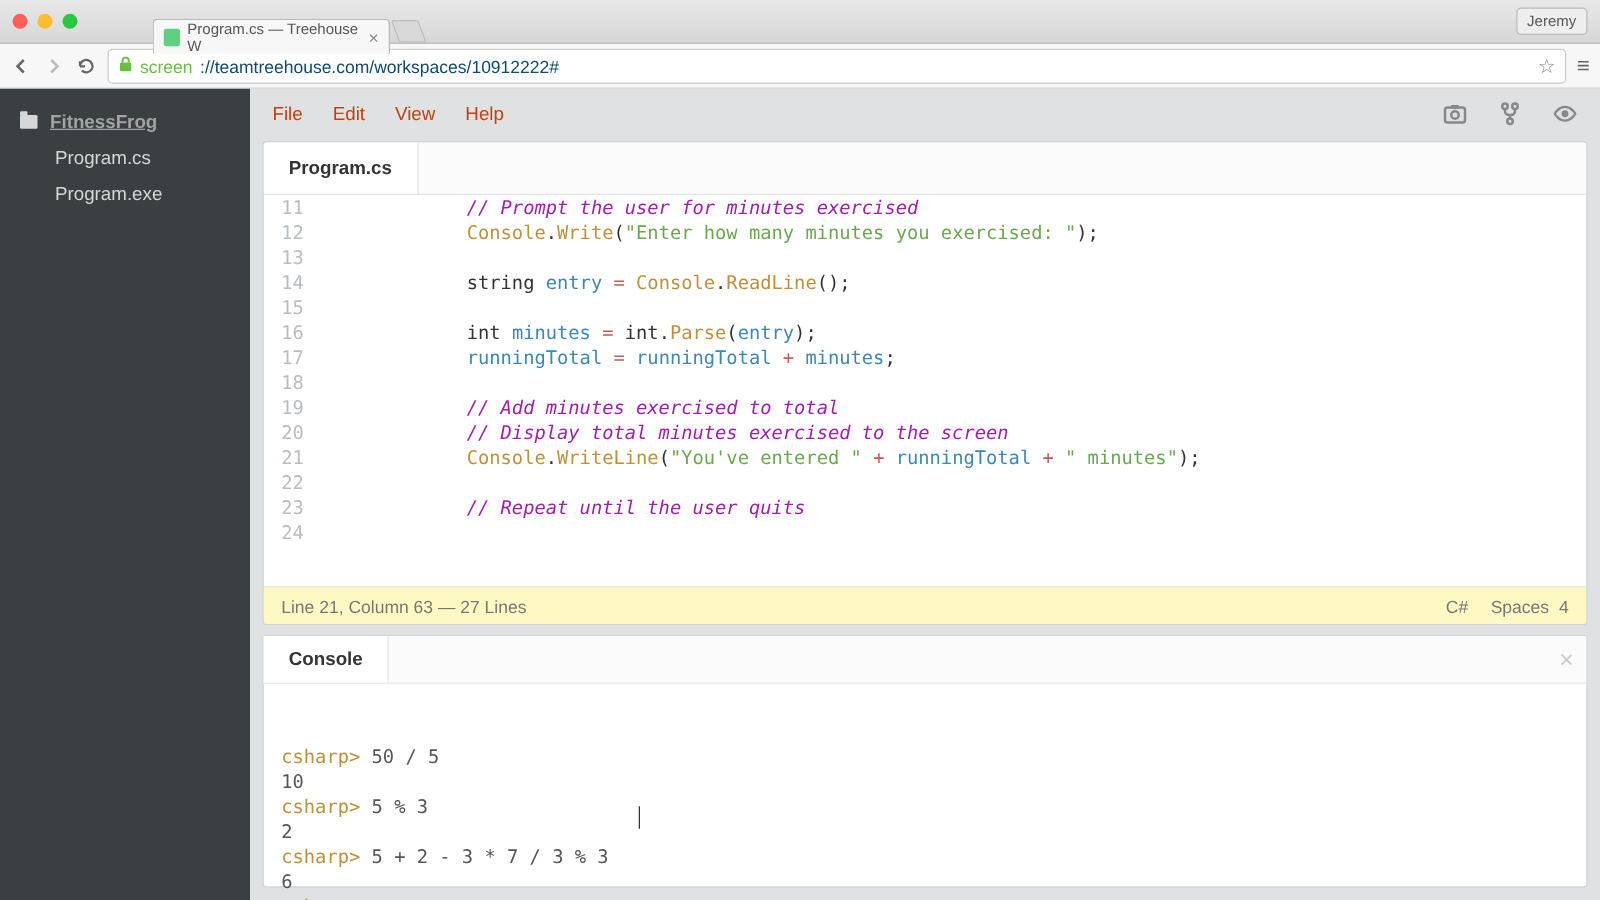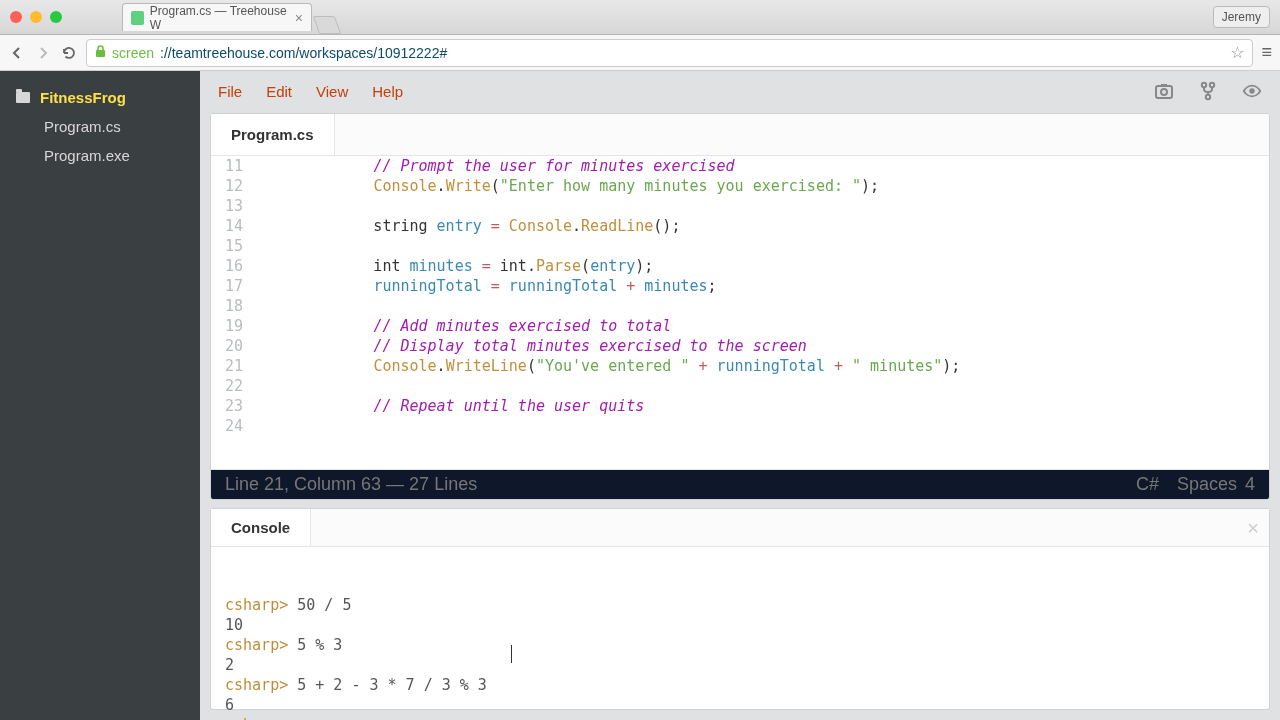--- a/index.html
+++ b/index.html
@@ -34,21 +34,21 @@
     border-bottom: none;
     border-radius: 4px 4px 0 0;
     height: 28px;
     padding: 0 8px;
     display: flex;
     align-items: center;
     font-size: 12px;
     color: #555;
     gap: 6px;
     position: relative;
-    top: 0;
+    top: 12px;
     width: 190px;
   }
   .tab .favicon {
     width: 14px; height: 14px; background: #5fcf80; border-radius: 2px;
   }
   .tab .close { color: #888; font-size: 14px; margin-left: auto; }
   .new-tab {
     margin-left: 4px;
     width: 22px; height: 18px;
     background: #d9d9d9;
@@ -108,21 +108,21 @@
     display: flex;
     background: #dfe1e3;
   }
   .sidebar {
     width: 200px;
     background: #3a3f41;
     color: #d9d9d9;
     padding-top: 12px;
     font-size: 15px;
   }
-  .sb-folder { display:flex; align-items:center; gap:10px; padding: 6px 16px; font-weight: 600; color: #fde047; }
+  .sb-folder { display:flex; align-items:center; gap:10px; padding: 6px 16px; font-weight: 600; color: #a3a3a3; text-decoration: underline; }
   .sb-file { padding: 6px 16px 6px 44px; color: #d7d7d7; }
   .folder-ico { width:14px; height:11px; background:#d7d7d7; border-radius:1px; position:relative; }
   .folder-ico:before { content:""; position:absolute; top:-3px; left:0; width:6px; height:3px; background:#d7d7d7; border-radius:1px 1px 0 0; }
 
   .workspace {
     flex: 1;
     display: flex;
     flex-direction: column;
     padding: 6px 10px 10px 10px;
     gap: 8px;
@@ -183,26 +183,26 @@
   .c-comment { color: #a21caf; font-style: italic; }
   .c-type    { color: #c08f3b; }
   .c-method  { color: #c08f3b; }
   .c-var     { color: #3b88b5; }
   .c-string  { color: #6aa84f; }
   .c-punct   { color: #333; }
   .c-op      { color: #c15b5b; }
 
   .status-bar {
     height: 30px;
-    background: #0f172a;
+    background: #fef9c3;
     border-top: 1px solid #e3e5e7;
     display: flex;
     align-items: center;
     padding: 0 14px;
-    font-size: 18px;
+    font-size: 14px;
     color: #777;
   }
   .status-bar .spacer { flex:1; }
 
   .console-panel {
     background: #fff;
     border: 1px solid #cfd3d6;
     border-radius: 3px;
     display: flex;
     flex-direction: column;

